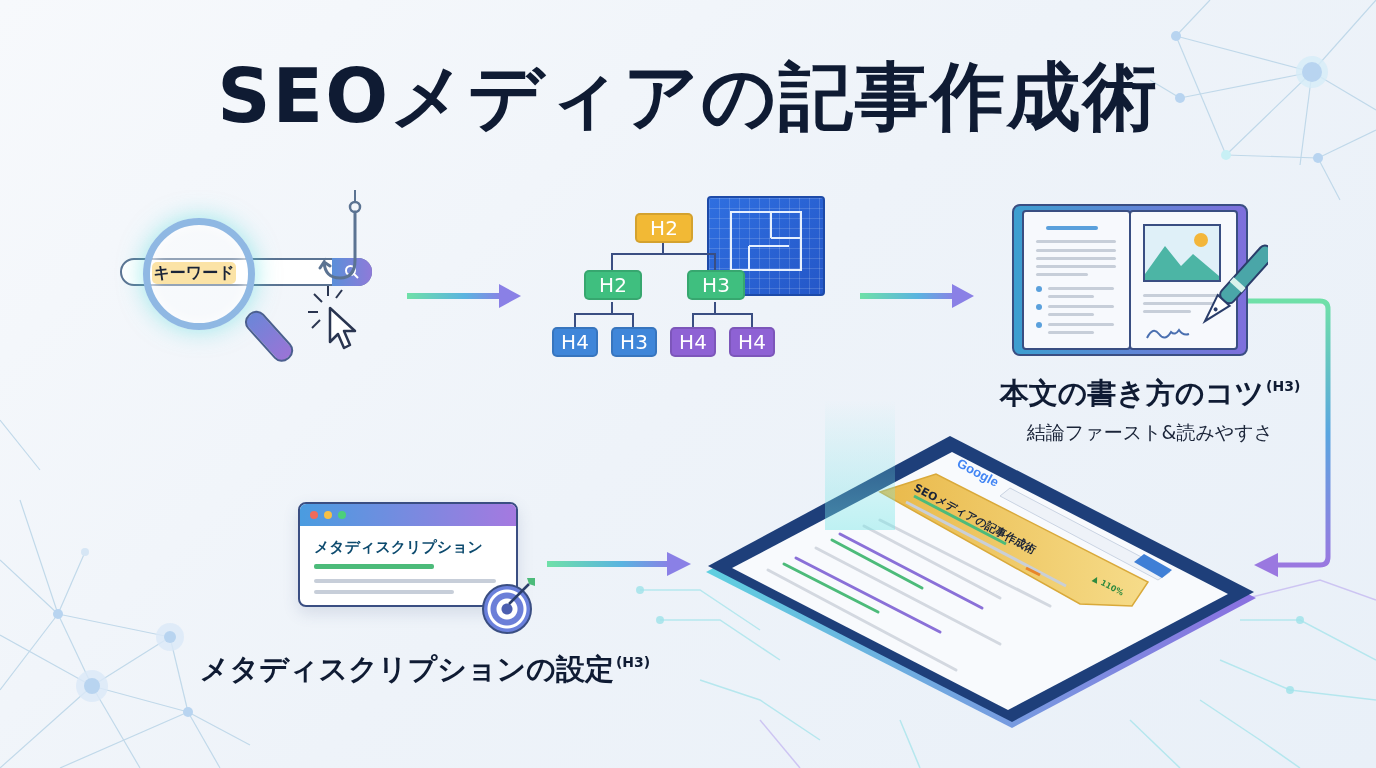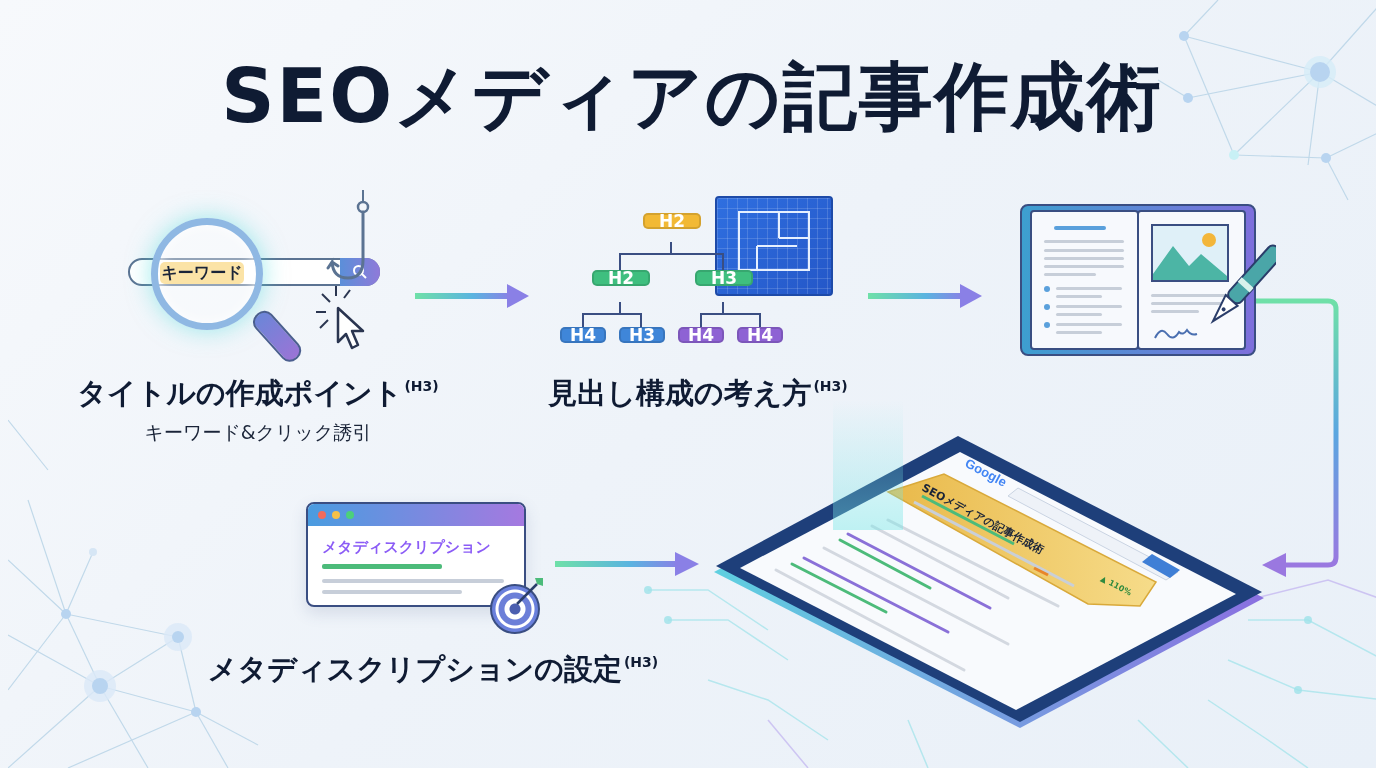--- a/index.html
+++ b/index.html
@@ -3,21 +3,21 @@
 <meta charset="utf-8">
 <style>
   * { box-sizing: border-box; margin: 0; padding: 0; }
   html, body { width: 1376px; height: 768px; overflow: hidden; }
   body {
     font-family: "DejaVu Sans", "Liberation Sans", sans-serif;
     background: linear-gradient(135deg, #f7f9fc 0%, #eef3f9 50%, #e9f0f8 100%);
     position: relative;
     color: #0f1b33;
   }
-  .canvas { position: absolute; inset: 0; margin-left: 8px; }
+  .canvas { position: absolute; inset: 0; }
   .bg-net { position: absolute; inset: 0; pointer-events: none; }
 
   .title {
     position: absolute; left: 0; right: 0; top: 48px;
     text-align: center; font-weight: 900; font-size: 74px; letter-spacing: 2px;
     color: #0f1b33;
   }
 
   .label-block { position: absolute; text-align: center; }
   .label-main { font-weight: 700; font-size: 29px; color: #0f1b33; white-space: nowrap; }
@@ -51,21 +51,21 @@
     transform: rotate(-42deg); transform-origin: top center;
   }
   .keyword-chip {
     position: absolute; left: 152px; top: 262px; width: 84px; height: 22px;
     background: #fbe3a6; border-radius: 5px; font-size: 16px; font-weight: 700;
     display: flex; align-items: center; justify-content: center; color: #1a2438;
   }
 
   
   .hbox {
-    position: absolute; height: 16px; border-radius: 5px; color: #fff; font-weight: 700; font-size: 17px;
+    position: absolute; height: 30px; border-radius: 5px; color: #fff; font-weight: 400; font-size: 20px;
     display: flex; align-items: center; justify-content: center; border: 2px solid rgba(0,0,0,0.12);
   }
   .blueprint {
     position: absolute; left: 707px; top: 196px; width: 118px; height: 100px;
     background: linear-gradient(135deg, #2f6fe0, #2457c8);
     border: 2px solid #1d4aa8; border-radius: 4px;
     background-image:
       linear-gradient(rgba(255,255,255,0.15) 1px, transparent 1px),
       linear-gradient(90deg, rgba(255,255,255,0.15) 1px, transparent 1px),
       linear-gradient(135deg, #2f6fe0, #2457c8);
@@ -87,21 +87,21 @@
   .line { position: absolute; height: 3px; border-radius: 2px; background: #c7ced9; }
 
   
   .meta-win {
     position: absolute; left: 298px; top: 502px; width: 220px; height: 105px;
     background: #fff; border: 2px solid #3a4e82; border-radius: 8px; overflow: hidden;
     box-shadow: 0 6px 16px rgba(60,80,130,0.15);
   }
   .meta-bar { height: 22px; background: linear-gradient(90deg, #4a9ce0, #a579e0); display: flex; align-items: center; padding-left: 10px; gap: 6px; }
   .dot { width: 8px; height: 8px; border-radius: 50%; }
-  .meta-title { font-size: 15px; font-weight: 700; color: #8b5cf6; margin: 12px 0 0 14px; }
+  .meta-title { font-size: 15px; font-weight: 700; color: #0c4a6e; margin: 12px 0 0 14px; }
 
   .target {
     position: absolute; left: 482px; top: 584px; width: 50px; height: 50px; border-radius: 50%;
     background: radial-gradient(circle, #4c5fb0 0 5px, #fff 6px 10px, #6c7fd8 11px 16px, #fff 17px 19px, #6a80dc 20px);
     border: 2px solid #3a4e82;
   }
 
   
   .tablet-wrap { position: absolute; left: 700px; top: 430px; width: 560px; height: 300px; }
 </style>
@@ -199,26 +199,20 @@
       <path d="M55 22 L55 70 Q55 88 40 88 Q25 88 24 72 L20 78 M24 72 L30 76" stroke="#5b7392" stroke-width="3" fill="none" stroke-linecap="round"></path>
 
       <path d="M30 118 L30 152 L38 144 L44 158 L50 155 L44 141 L55 141 Z" fill="#fff" stroke="#2a3550" stroke-width="2.5" stroke-linejoin="round"></path>
       <line x1="22" y1="112" x2="14" y2="104" stroke="#2a3550" stroke-width="2"></line>
       <line x1="28" y1="106" x2="28" y2="96" stroke="#2a3550" stroke-width="2"></line>
       <line x1="18" y1="122" x2="8" y2="122" stroke="#2a3550" stroke-width="2"></line>
       <line x1="36" y1="108" x2="42" y2="100" stroke="#2a3550" stroke-width="2"></line>
       <line x1="20" y1="130" x2="12" y2="138" stroke="#2a3550" stroke-width="2"></line>
     </svg>
   </div>
-  <div class="label-block" style="left:60px;top:374px;width:380px">
-    <div class="label-main">
-      <span>タイトルの作成ポイント</span><sup>(H3)</sup>
-    </div>
-    <div class="label-sub">キーワード&amp;クリック誘引</div>
-  </div>
 
   <svg class="arrow" style="left:405px;top:280px" width="120" height="32" viewBox="0 0 120 32">
     <defs>
         <linearGradient id="ag1" x1="0" x2="1">
           <stop offset="0" stop-color="#6fe0a8"></stop>
           <stop offset="0.6" stop-color="#5ab4e0"></stop>
           <stop offset="1" stop-color="#8a80e6"></stop>
         </linearGradient>
       </defs>
     <rect x="2" y="13" width="96" height="6" fill="url(#ag1)"></rect>
@@ -247,23 +241,20 @@
     </svg>
     <div class="hbox" style="left:635px;top:213px;width:58px;background:#f2b935">H2</div>
     <div class="hbox" style="left:584px;top:270px;width:58px;background:#3fbf7f">H2</div>
     <div class="hbox" style="left:687px;top:270px;width:58px;background:#3fbf7f">H3</div>
     <div class="hbox" style="left:552px;top:327px;width:46px;background:#3f86d9">H4</div>
     <div class="hbox" style="left:611px;top:327px;width:46px;background:#3f86d9">H3</div>
     <div class="hbox" style="left:670px;top:327px;width:46px;background:#8e62d4">H4</div>
     <div class="hbox" style="left:729px;top:327px;width:46px;background:#8e62d4">H4</div>
   </div>
   <div class="label-block" style="left:520px;top:374px;width:340px">
-    <div class="label-main">
-      <span>見出し構成の考え方</span><sup>(H3)</sup>
-    </div>
   </div>
 
   <svg class="arrow" style="left:858px;top:280px" width="120" height="32" viewBox="0 0 120 32">
     <defs>
         <linearGradient id="ag2" x1="0" x2="1">
           <stop offset="0" stop-color="#6fe0a8"></stop>
           <stop offset="0.6" stop-color="#5ab4e0"></stop>
           <stop offset="1" stop-color="#8a80e6"></stop>
         </linearGradient>
       </defs>
@@ -306,20 +297,26 @@
     </div>
     <svg style="position:absolute;left:1198px;top:240px" width="70" height="100" viewBox="0 0 70 100">
       <g transform="rotate(42 35 50)">
         <rect x="27" y="-6" width="16" height="70" rx="6" fill="#4aa6a8" stroke="#2a3d6a" stroke-width="2"></rect>
         <rect x="27" y="40" width="16" height="6" fill="#d9f2ec"></rect>
         <polygon points="27,64 43,64 35,92" fill="#fff" stroke="#2a3d6a" stroke-width="2"></polygon>
         <circle cx="35" cy="76" r="2" fill="#2a3d6a"></circle>
       </g>
     </svg>
   </div>
+  <div class="label-block" style="left:990px;top:374px;width:320px">
+    <div class="label-main">
+      <span>本文の書き方のコツ</span><sup>(H3)</sup>
+    </div>
+    <div class="label-sub">結論ファースト&amp;読みやすさ</div>
+  </div>
 
   <svg class="arrow" style="left:1240px;top:295px" width="110" height="290" viewBox="0 0 110 290">
     <defs>
         <linearGradient id="ag3" x1="0" y1="0" x2="0" y2="1">
           <stop offset="0" stop-color="#6fe0a8"></stop>
           <stop offset="0.5" stop-color="#5aa6e0"></stop>
           <stop offset="1" stop-color="#9a78e0"></stop>
         </linearGradient>
       </defs>
     <path d="M8 6 L80 6 Q88 6 88 14 L88 262 Q88 270 80 270 L36 270" stroke="url(#ag3)" stroke-width="5" fill="none"></path>

